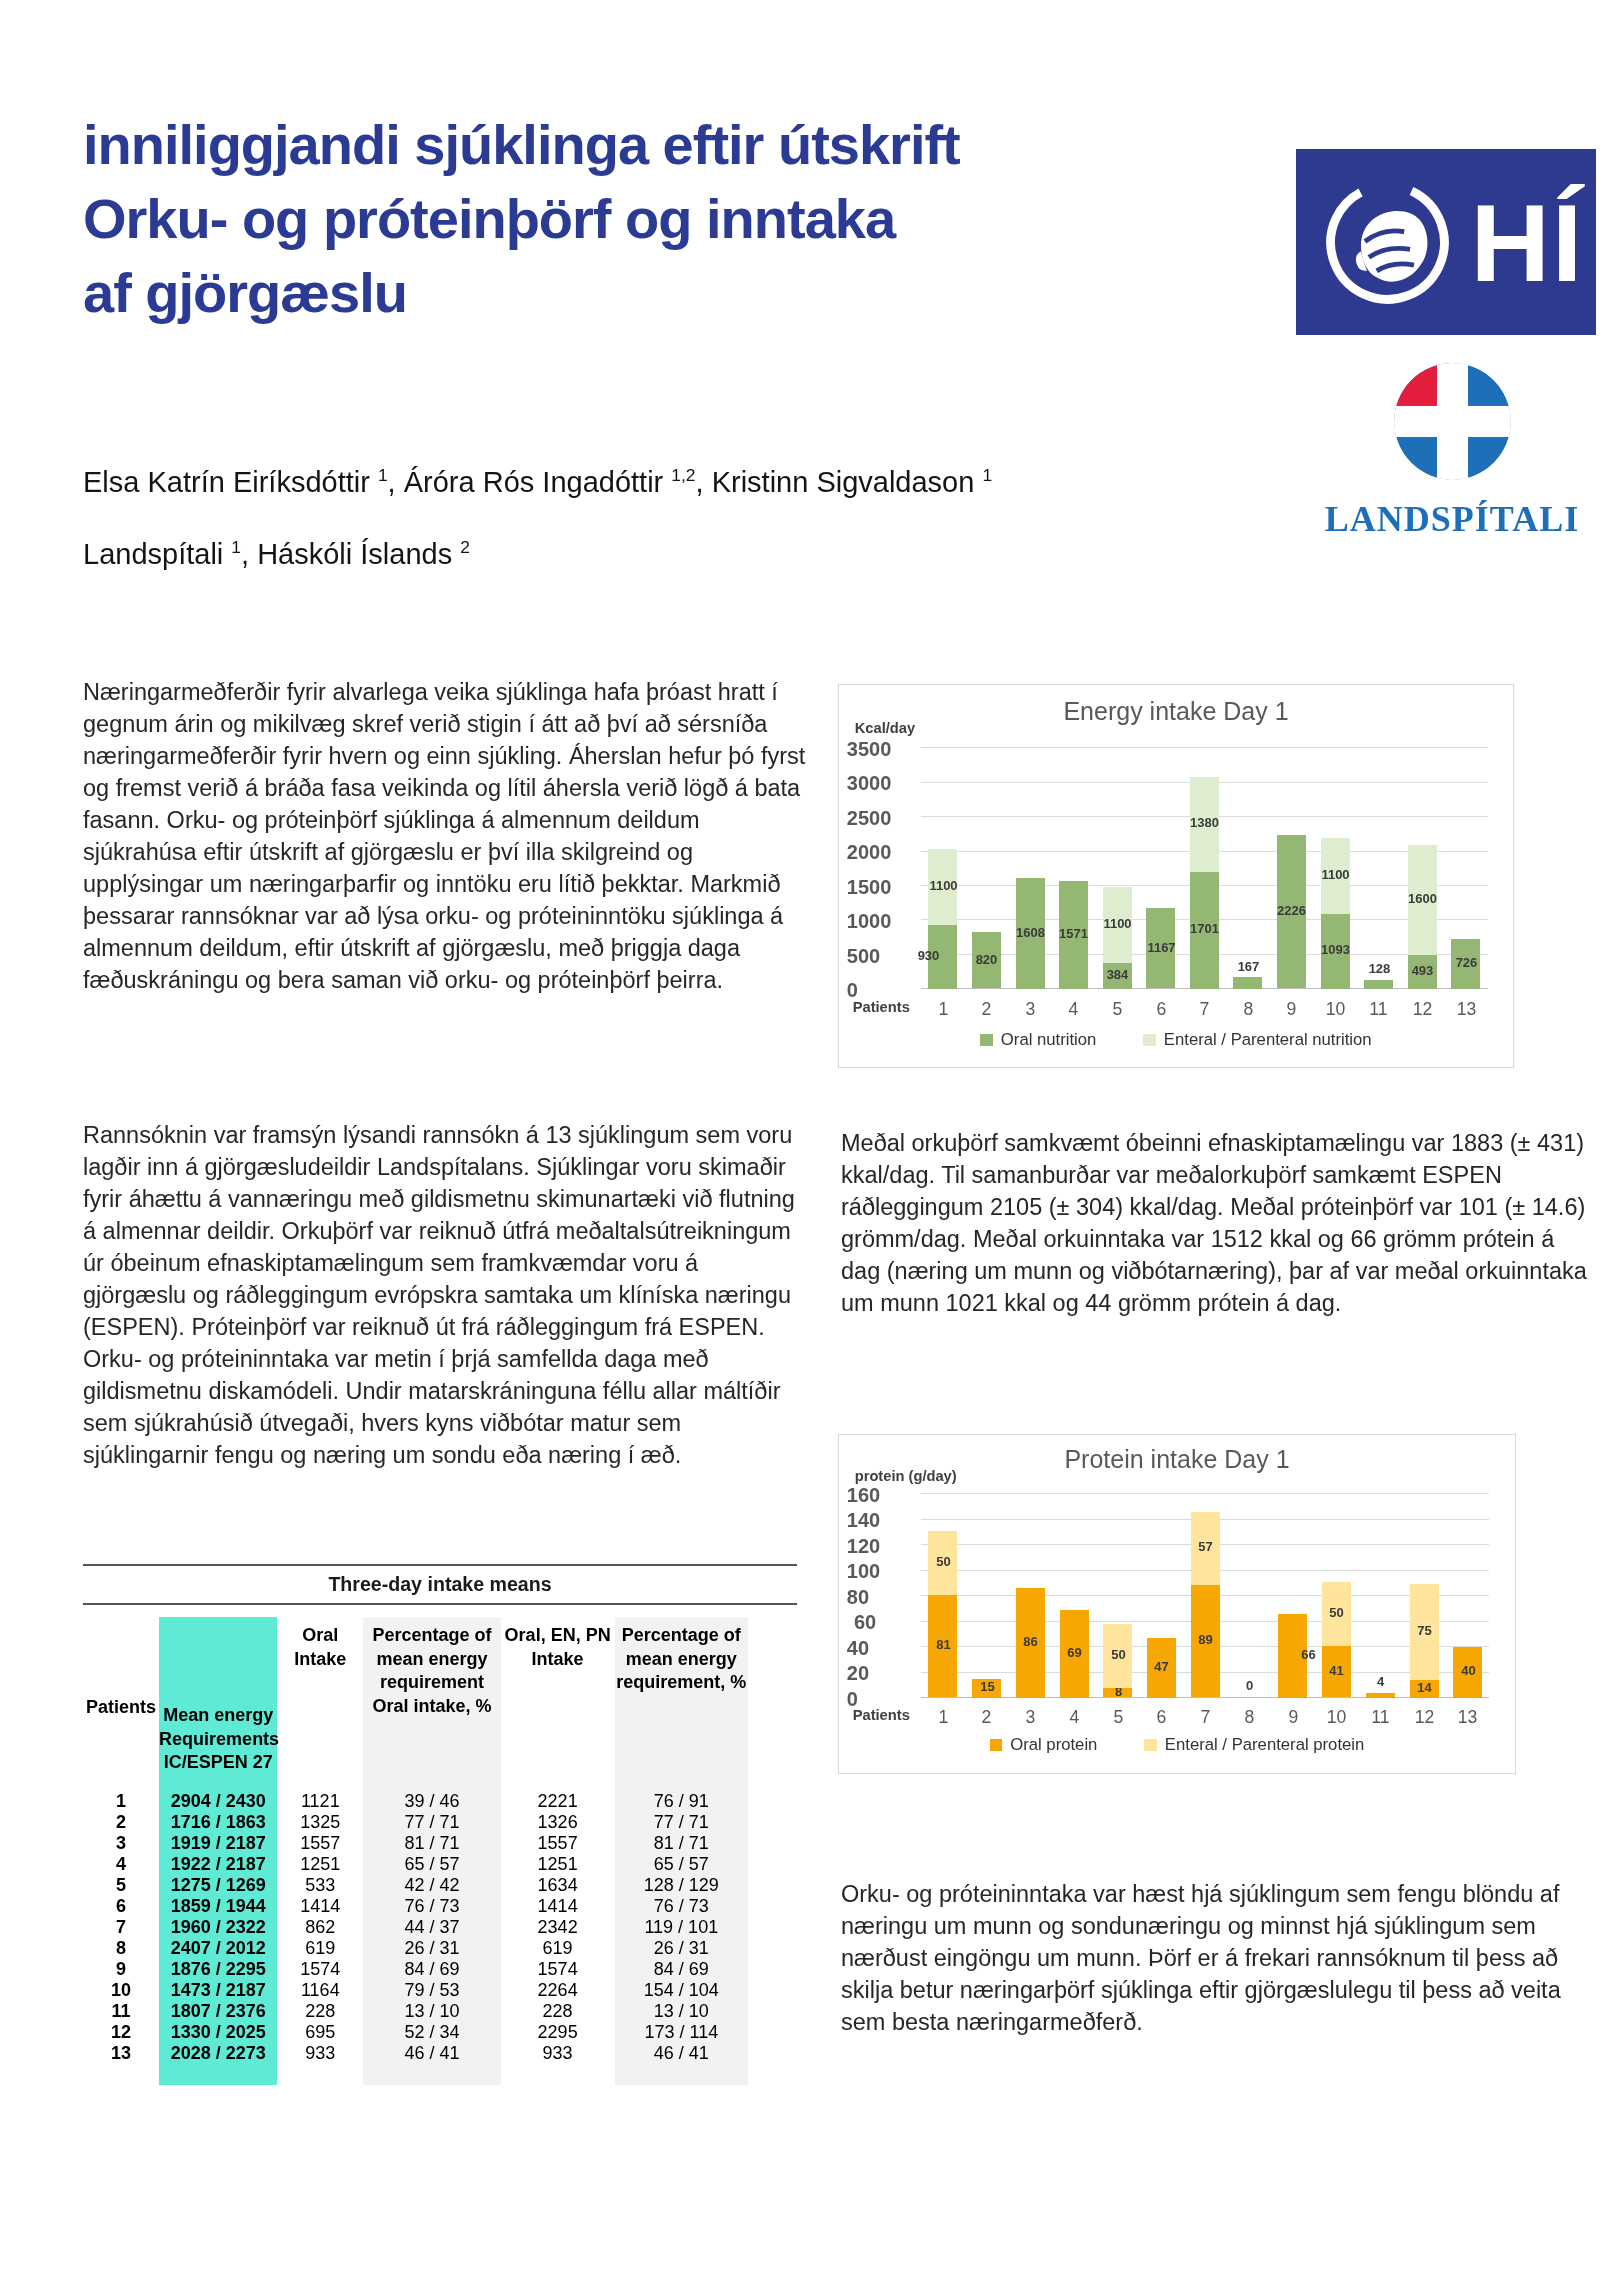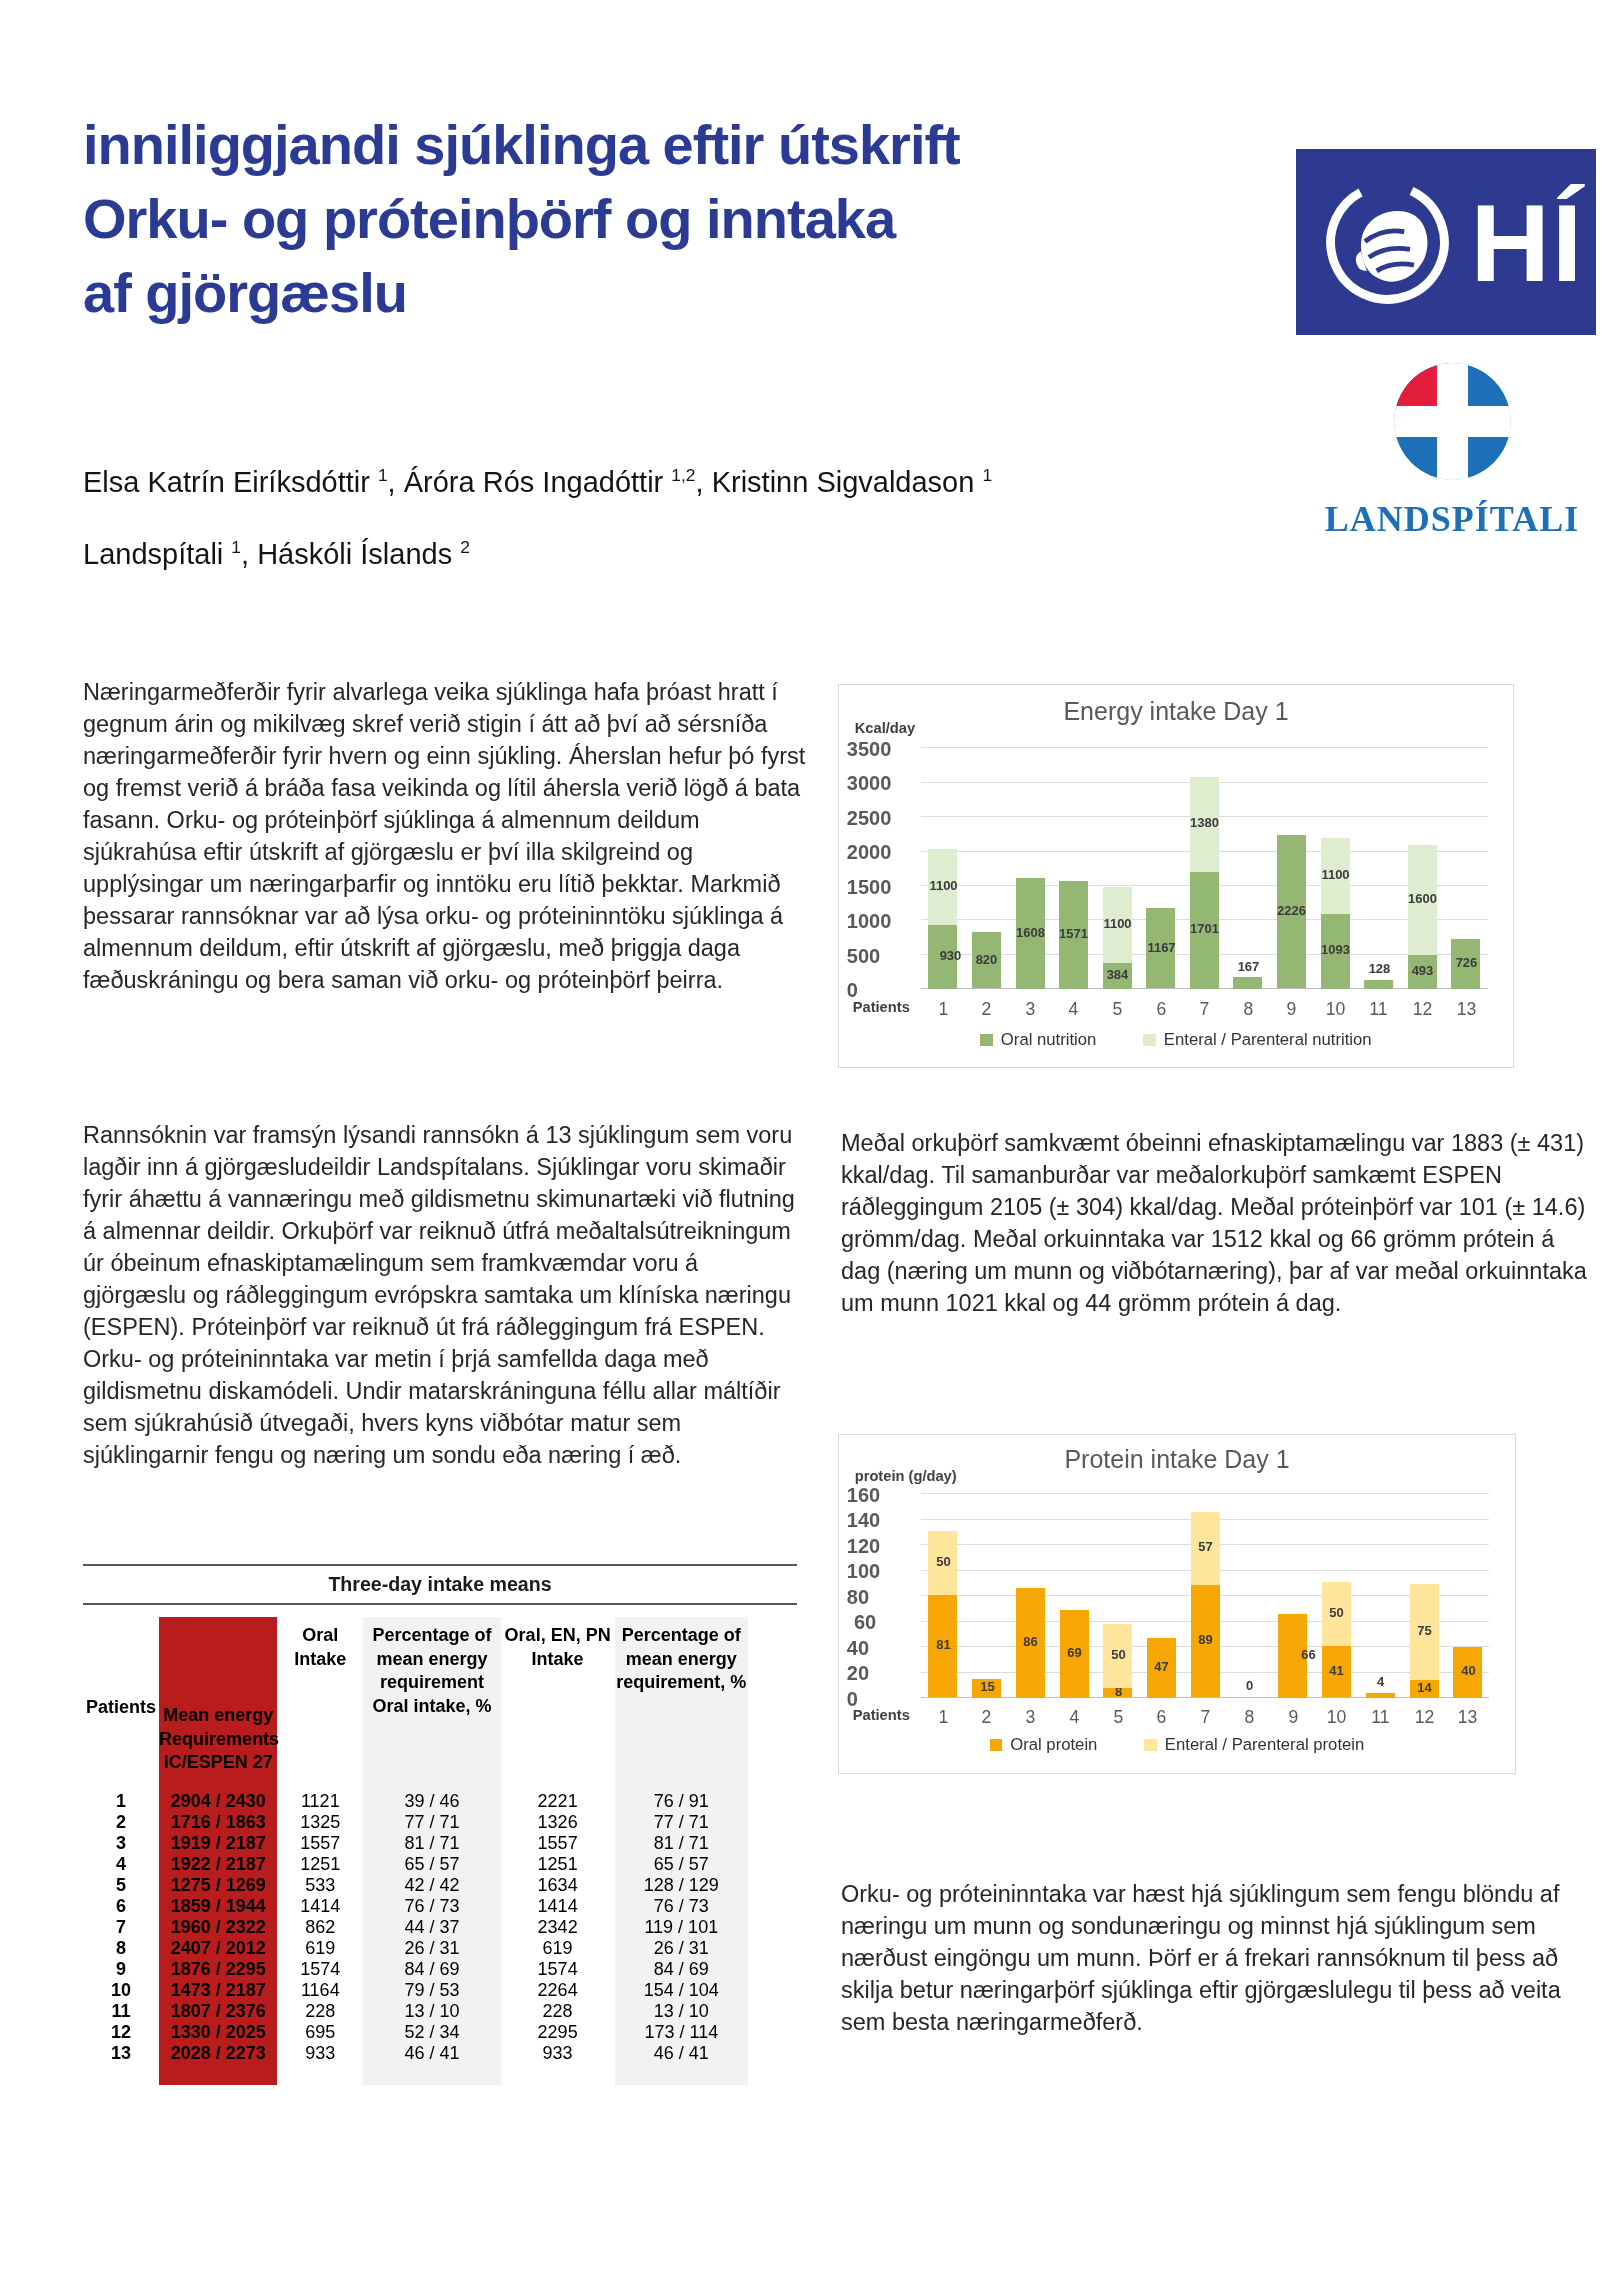--- a/index.html
+++ b/index.html
@@ -52,21 +52,21 @@
   .tbl-caption { font-weight:bold; font-size:19.6px; text-align:center; color:#1a1a1a;
                  border-top:2px solid #555555; border-bottom:2px solid #555555; padding:6.9px 0; }
   table.data { border-collapse:collapse; width:100%; margin-top:11.8px; table-layout:fixed; }
   table.data th, table.data td { text-align:center; padding:0; font-size:18px; }
   table.data th { font-weight:bold; vertical-align:top; padding-top:7.8px; line-height:23.5px; }
   table.data thead tr { height:174px; }
   table.data th.c0 { vertical-align:middle; }
   table.data th.c1 { vertical-align:bottom; padding-bottom:15.7px; }
   table.data tbody tr { height:21px; }
   table.data td.c0, table.data td.c1 { font-weight:bold; }
-  .bg-dark  { background:#b91c1c; }
+  .bg-dark  { background:#5eead4; }
   .bg-light { background:#F2F2F2; }
   tr.spacer { height:43px; }
 </style>
 </head>
 <body>
 
 <div class="poster">
 
   <h1 class="title" style="margin:0;">
       <div>inniliggjandi sjúklinga eftir útskrift</div>
@@ -125,21 +125,21 @@
       <div class="c-ytick" style="left: 7.8px; width: 65px; top: 191px;">1500</div>
       <div class="c-grid" style="left: 82px; width: 567px; top: 166px;"></div>
       <div class="c-ytick" style="left: 7.8px; width: 65px; top: 156px;">2000</div>
       <div class="c-grid" style="left: 82px; width: 567px; top: 131px;"></div>
       <div class="c-ytick" style="left: 7.8px; width: 65px; top: 122px;">2500</div>
       <div class="c-grid" style="left: 82px; width: 567px; top: 97px;"></div>
       <div class="c-ytick" style="left: 7.8px; width: 65px; top: 87px;">3000</div>
       <div class="c-grid" style="left: 82px; width: 567px; top: 62px;"></div>
       <div class="c-ytick" style="left: 7.8px; width: 65px; top: 53px;">3500</div>
       <div class="c-seg" style="left: 89px; width: 29px; top: 240px; height: 64px; background: rgb(148, 184, 115);"></div>
-      <div class="c-blabel" style="left: 82px; width: 59px; top: 263px;">930</div>
+      <div class="c-blabel" style="left: 60px; width: 59px; top: 263px;">930</div>
       <div class="c-seg" style="left: 89px; width: 29px; top: 164px; height: 76px; background: rgb(222, 237, 208);"></div>
       <div class="c-blabel" style="left: 75px; width: 59px; top: 193px;">1100</div>
       <div class="c-xtick" style="left: 80px; width: 49px; top: 314px;">1</div>
       <div class="c-seg" style="left: 133px; width: 29px; top: 247px; height: 56px; background: rgb(148, 184, 115);"></div>
       <div class="c-blabel" style="left: 118px; width: 59px; top: 267px;">820</div>
       <div class="c-xtick" style="left: 123px; width: 49px; top: 314px;">2</div>
       <div class="c-seg" style="left: 177px; width: 29px; top: 193px; height: 111px; background: rgb(148, 184, 115);"></div>
       <div class="c-blabel" style="left: 162px; width: 59px; top: 240px;">1608</div>
       <div class="c-xtick" style="left: 167px; width: 49px; top: 314px;">3</div>
       <div class="c-seg" style="left: 220px; width: 29px; top: 196px; height: 108px; background: rgb(148, 184, 115);"></div>

